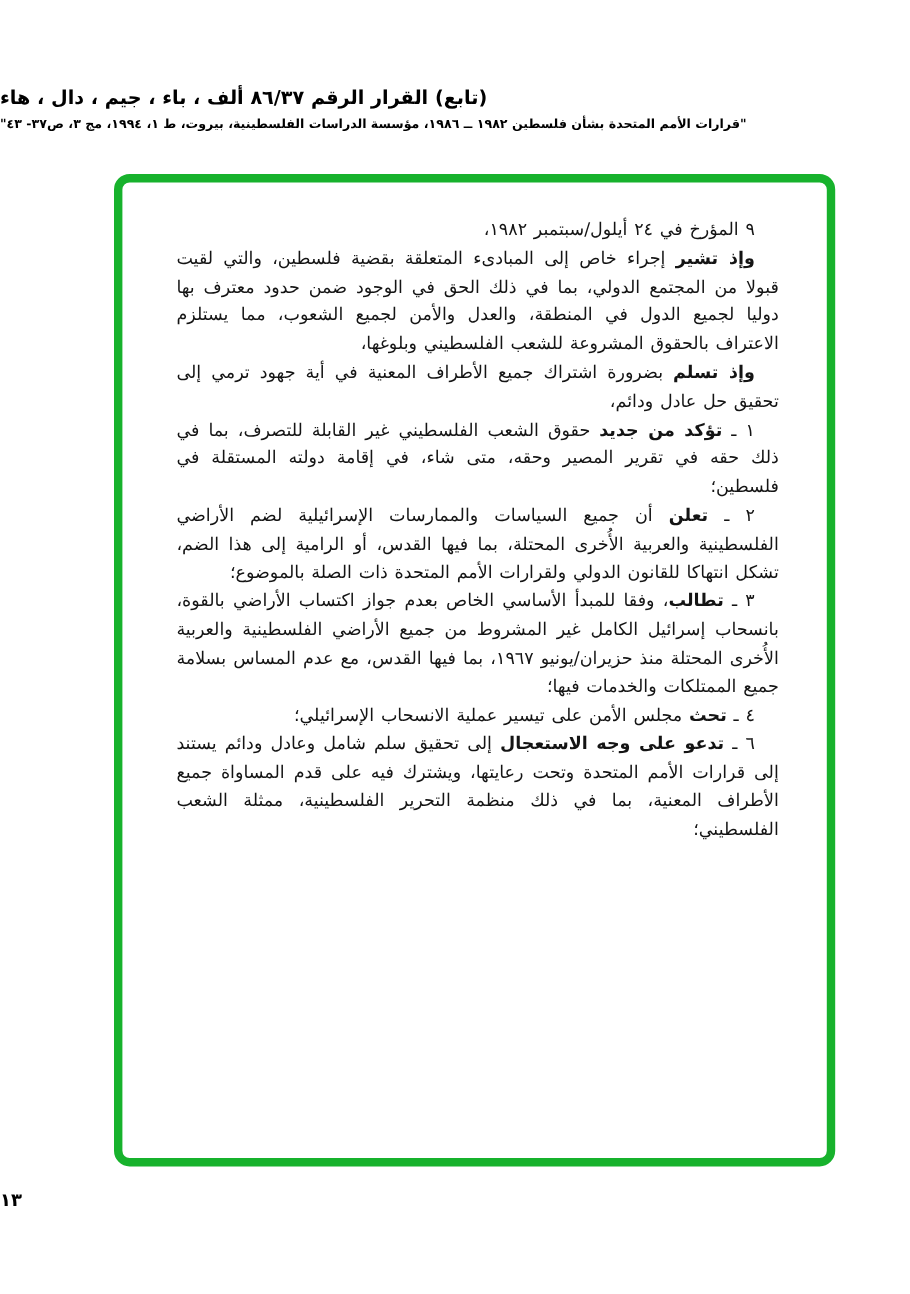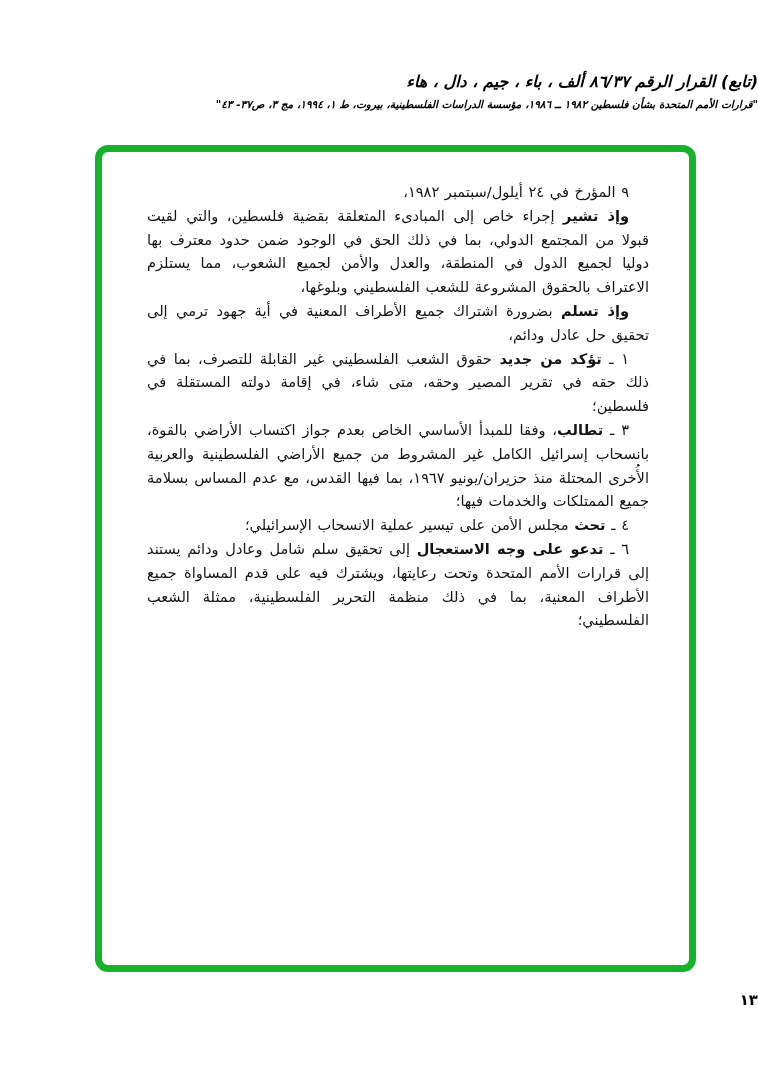--- a/index.html
+++ b/index.html
@@ -7,23 +7,22 @@
     width: 758px; height: 1078px;
     background: #ffffff;
     font-family: "DejaVu Sans", sans-serif;
     position: relative;
     color: #161616;
     overflow: hidden;
   }
   .page-header {
     position: absolute;
     top: 72px; left: 0; right: 0;
-    text-align: right;
+    text-align: left;
     direction: rtl;
-    font-style: italic;
   }
   .header-title {
     font-size: 16px;
     font-weight: bold;
     color: #000;
     letter-spacing: 0.2px;
   }
   .header-citation {
     margin-top: 7px;
     font-size: 10.5px;
@@ -51,21 +50,21 @@
   }
   .doc-body p {
     margin: 0;
     text-indent: 20px;
     word-spacing: 1px;
   }
   .doc-body b { font-weight: bold; }
   .page-footer {
     position: absolute;
     top: 990px; left: 0; right: 0;
-    text-align: right;
+    text-align: left;
     direction: rtl;
   }
   .page-number {
     font-size: 15px;
     font-weight: bold;
     color: #000;
     letter-spacing: 2px;
   }
 </style>
 </head>
@@ -75,20 +74,21 @@
   <div class="header-title">(تابع) القرار الرقم ٨٦/٣٧ ألف ، باء ، جيم ، دال ، هاء</div>
   <div class="header-citation">"قرارات الأمم المتحدة بشأن فلسطين ١٩٨٢ ــ ١٩٨٦، مؤسسة الدراسات الفلسطينية، بيروت، ط ١، ١٩٩٤، مج ٣، ص٣٧- ٤٣"</div>
 </div>
 
 <div class="highlight-box" style="border-color: rgb(23, 178, 44); border-radius: 13px;">
   <div class="doc-body">
       <p><span>٩ المؤرخ في ٢٤ أيلول/سبتمبر ١٩٨٢،</span></p>
       <p><b>وإذ تشير</b><span> إجراء خاص إلى المبادىء المتعلقة بقضية فلسطين، والتي لقيت قبولا من المجتمع الدولي، بما في ذلك الحق في الوجود ضمن حدود معترف بها دوليا لجميع الدول في المنطقة، والعدل والأمن لجميع الشعوب، مما يستلزم الاعتراف بالحقوق المشروعة للشعب الفلسطيني وبلوغها،</span></p>
       <p><b>وإذ تسلم</b><span> بضرورة اشتراك جميع الأطراف المعنية في أية جهود ترمي إلى تحقيق حل عادل ودائم،</span></p>
       <p><span>١ ـ </span><b>تؤكد من جديد</b><span> حقوق الشعب الفلسطيني غير القابلة للتصرف، بما في ذلك حقه في تقرير المصير وحقه، متى شاء، في إقامة دولته المستقلة في فلسطين؛</span></p>
+      <p><span>٢ ـ </span><b>تعلن</b><span> أن جميع السياسات والممارسات الإسرائيلية لضم الأراضي الفلسطينية والعربية الأُخرى المحتلة، بما فيها القدس، أو الرامية إلى هذا الضم، تشكل انتهاكا للقانون الدولي ولقرارات الأمم المتحدة ذات الصلة بالموضوع؛</span></p>
       <p><span>٣ ـ </span><b>تطالب</b><span>، وفقا للمبدأ الأساسي الخاص بعدم جواز اكتساب الأراضي بالقوة، بانسحاب إسرائيل الكامل غير المشروط من جميع الأراضي الفلسطينية والعربية الأُخرى المحتلة منذ حزيران/يونيو ١٩٦٧، بما فيها القدس، مع عدم المساس بسلامة جميع الممتلكات والخدمات فيها؛</span></p>
       <p><span>٤ ـ </span><b>تحث</b><span> مجلس الأمن على تيسير عملية الانسحاب الإسرائيلي؛</span></p>
       <p><span>٦ ـ </span><b>تدعو على وجه الاستعجال</b><span> إلى تحقيق سلم شامل وعادل ودائم يستند إلى قرارات الأمم المتحدة وتحت رعايتها، ويشترك فيه على قدم المساواة جميع الأطراف المعنية، بما في ذلك منظمة التحرير الفلسطينية، ممثلة الشعب الفلسطيني؛</span></p>
     </div>
 </div>
 
 <div class="page-footer">
   <span class="page-number">١٣</span>
 </div>
 

